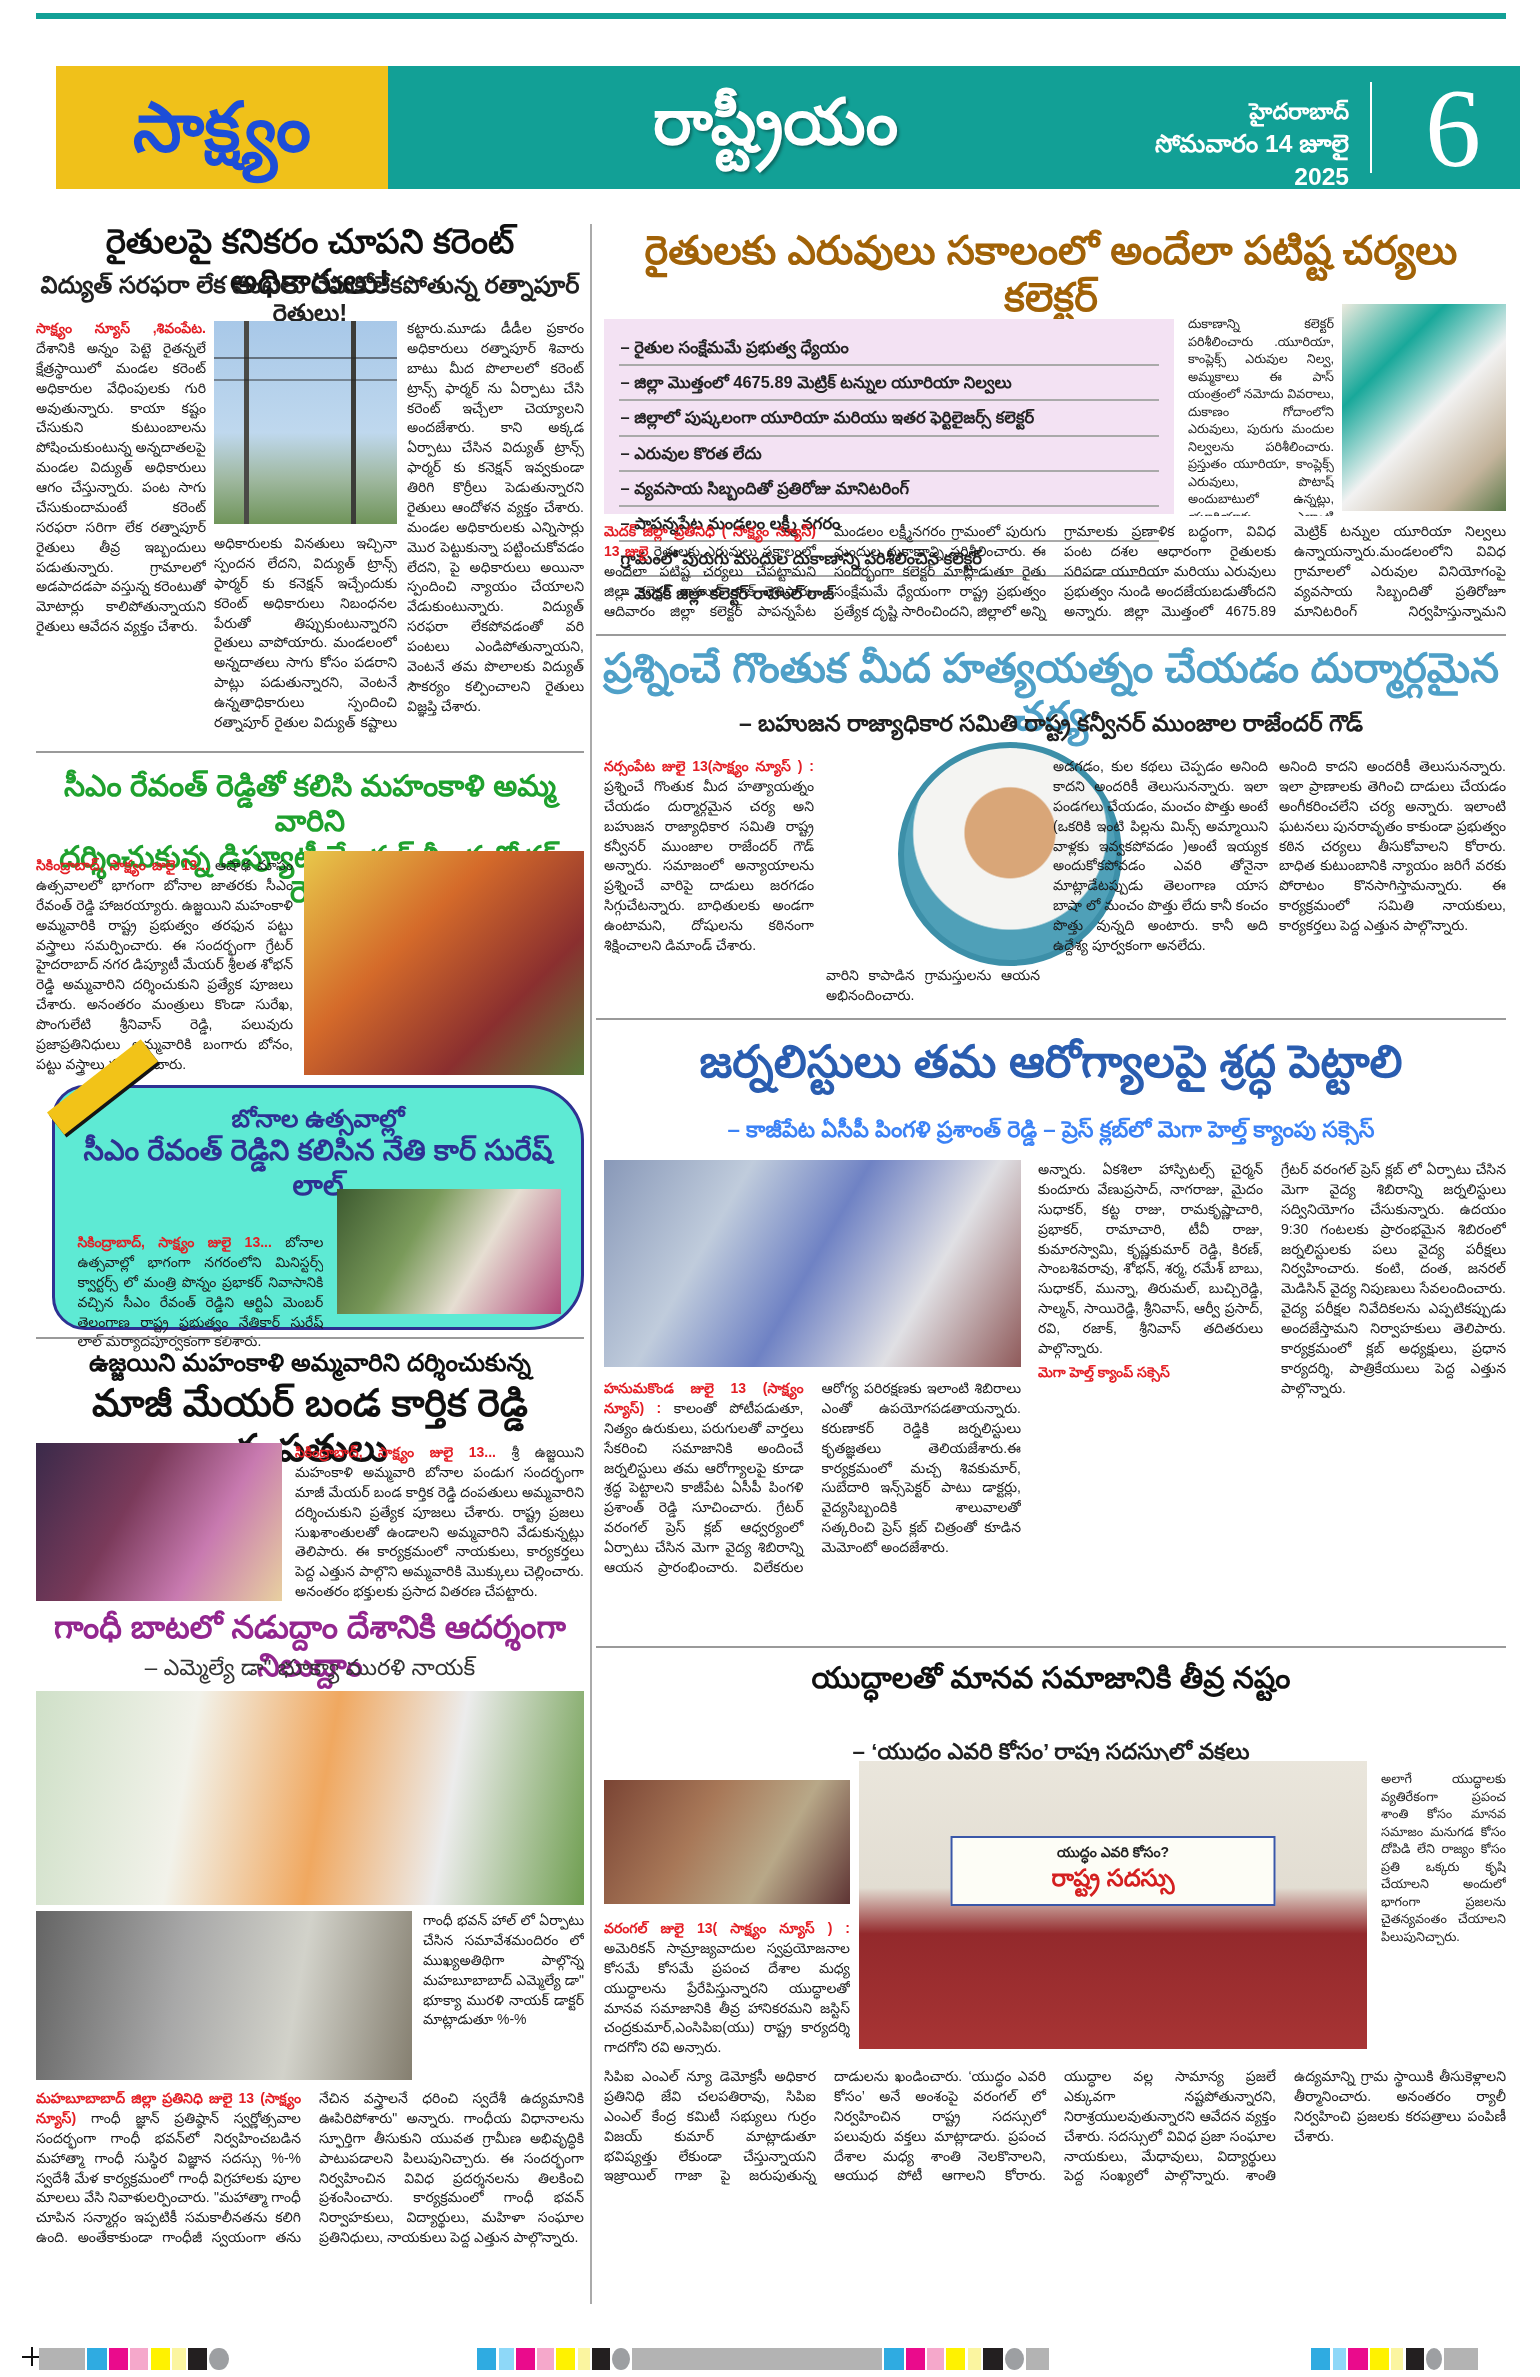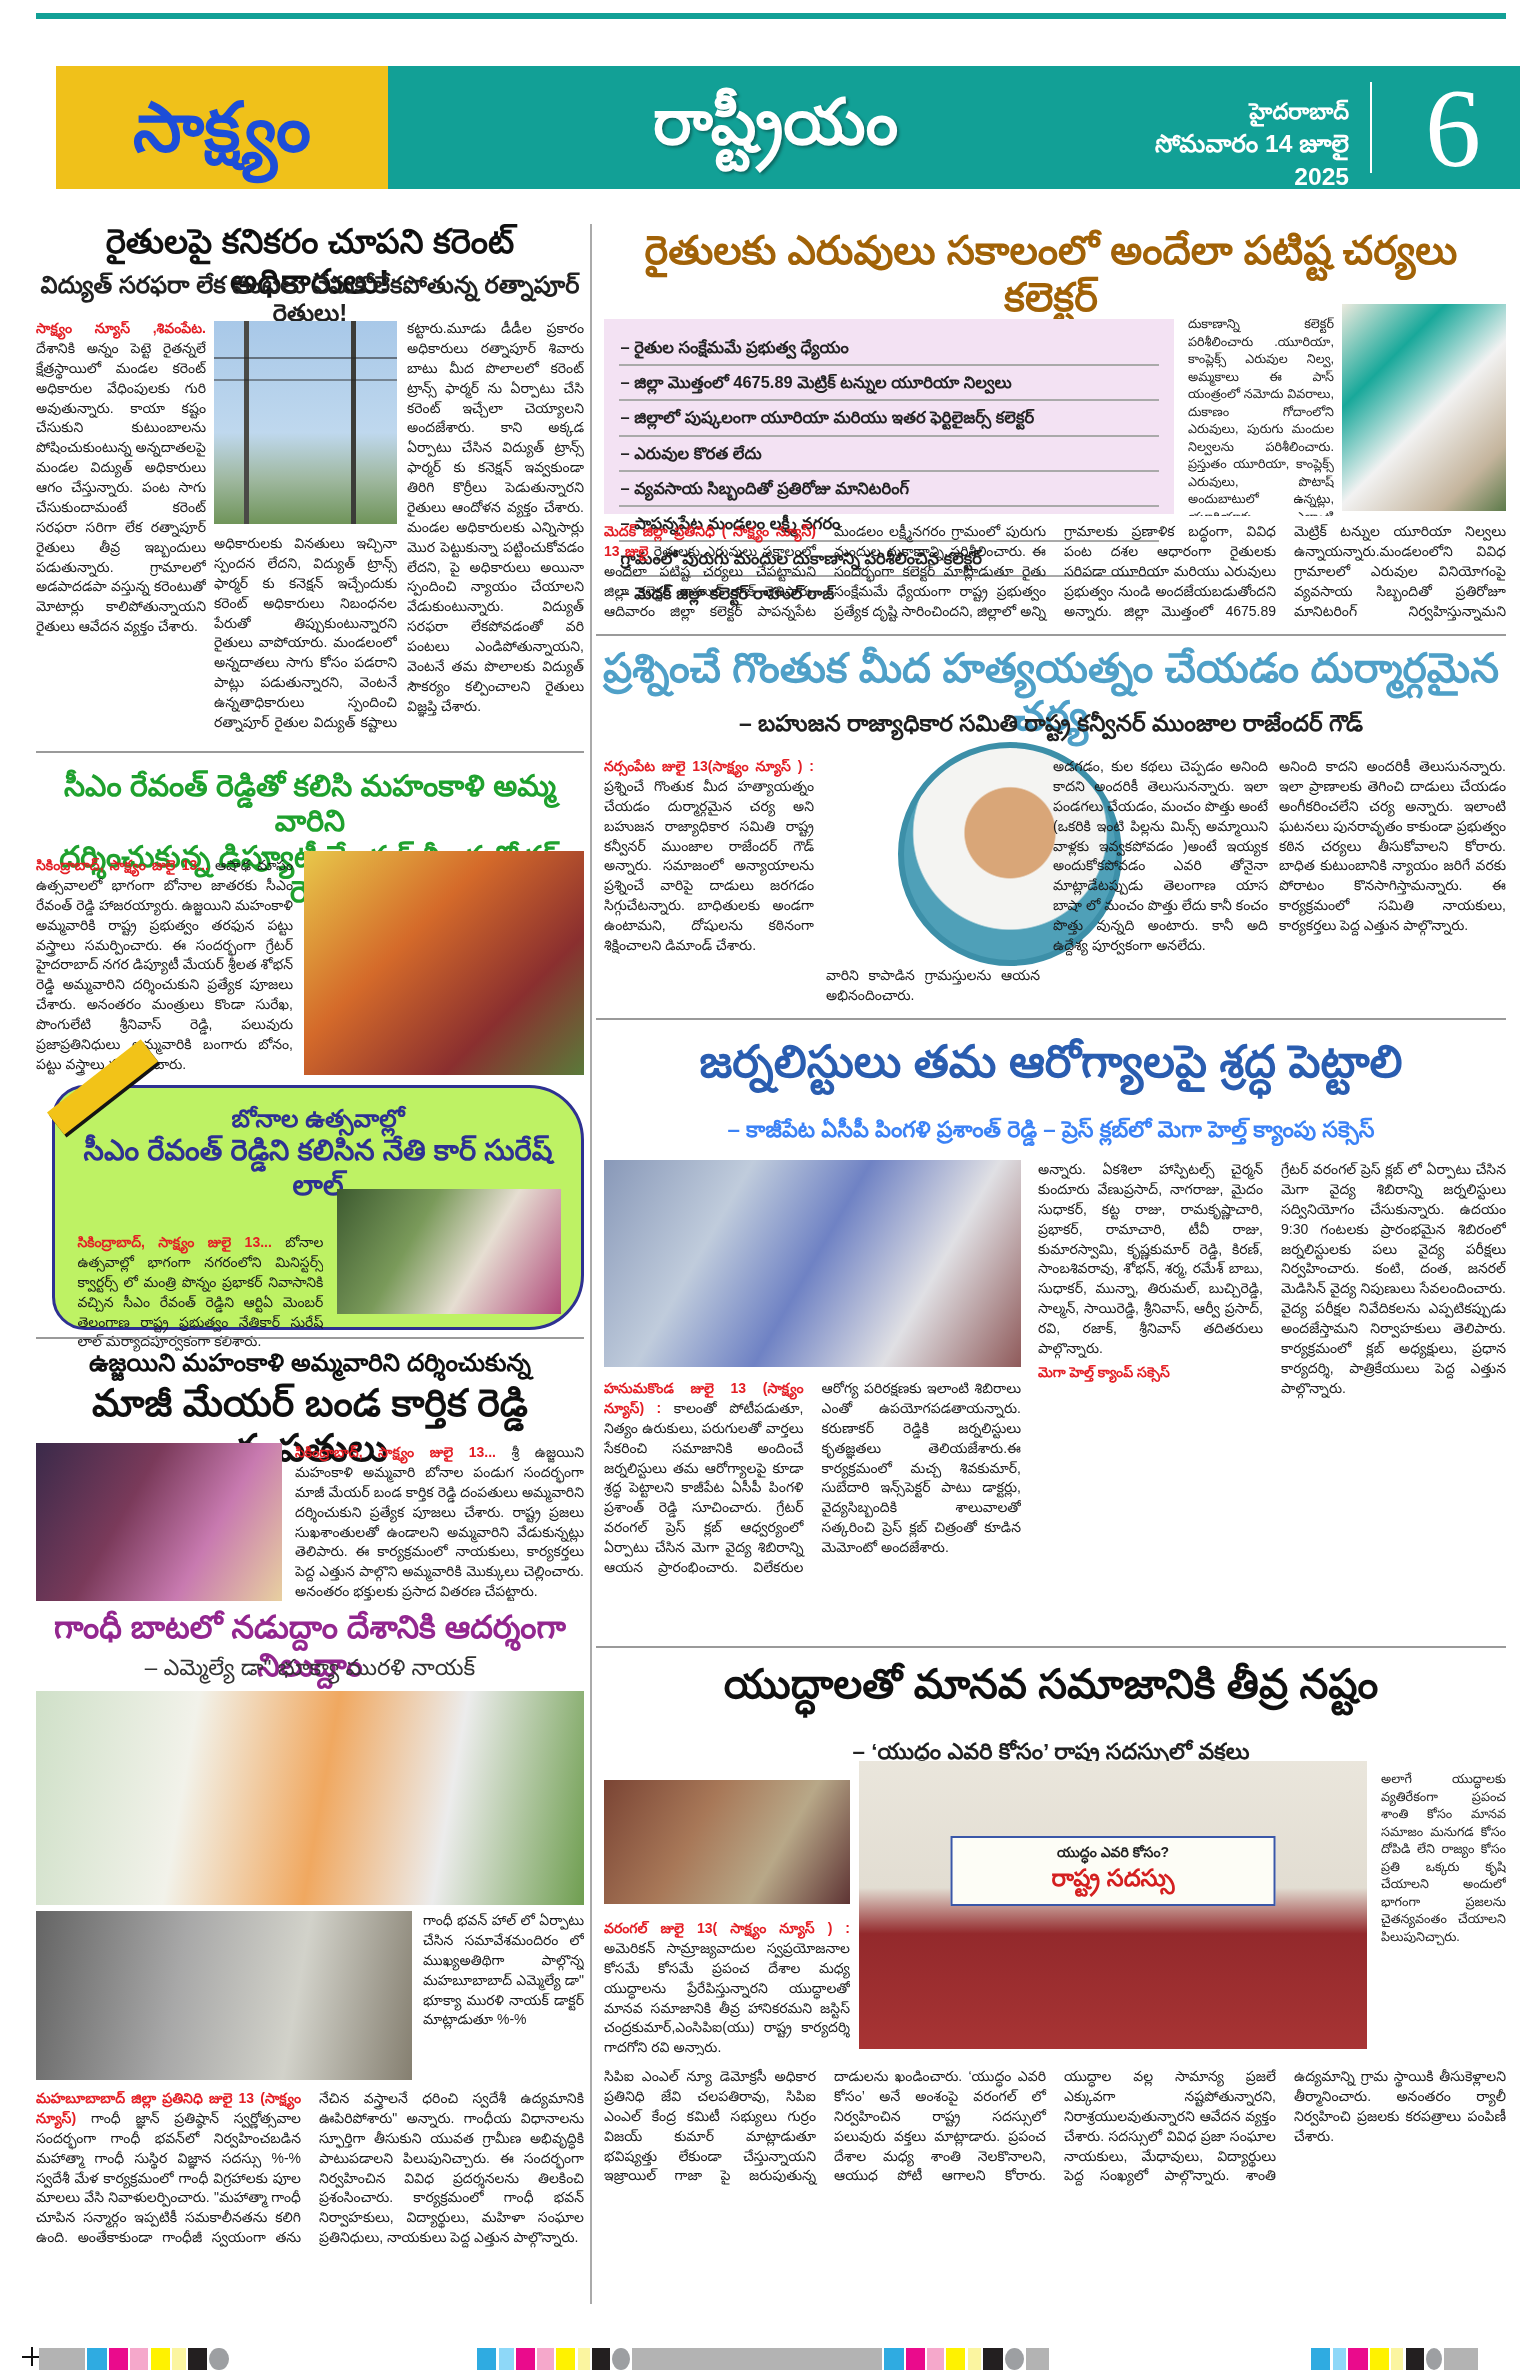--- a/index.html
+++ b/index.html
@@ -21,21 +21,21 @@
   .masthead-teal{background:#12A096;padding-left:40px;}
   .section-title{color:#ffffff;font-weight:bold;font-size:64px;text-shadow:2.2px 2.2px 3px rgba(0,0,0,.35);}
   .edition-block{color:#ffffff;text-align:right;line-height:1.35;}
   .edition-line1{font-size:22.4px;font-weight:bold;}
   .edition-line2{font-size:24.6px;font-weight:bold;}
   .page-num{color:#ffffff;font-family:"Liberation Serif",serif;font-size:112px;line-height:1;}
   .bullet-box{background:#F3E2F3;padding:12px 15px;box-sizing:border-box;}
   .bullet{font-size:16.4px;font-weight:bold;color:#222;padding:6px 1.5px 6.7px 1.5px;
           border-bottom:2.2px solid #a9a9a9;line-height:1.25;}
   .bullet:last-child{border-bottom:none;}
-  .round-box{background:#bef264;border:3.7px solid #2E3192;border-radius:33px 55px 55px 33px;box-sizing:border-box;}
+  .round-box{background:#5eead4;border:3.7px solid #2E3192;border-radius:33px 55px 55px 33px;box-sizing:border-box;}
   .ribbon{position:absolute;left:-12px;top:-15px;width:119px;height:28px;background:#F2C318;
           transform:rotate(-38deg);box-shadow:0 3.7px 0 #141414;}
   .portrait{border-radius:50%;border:6.7px solid #3C8FA8;
             background:radial-gradient(circle at 50% 40%, #d9a678 0 27%, #f4f4f2 28% 58%, #4FA0B8 59%);}
   .marks{display:flex;align-items:center;gap:2.2px;height:22.4px;}
   .marks span{display:inline-block;height:22.4px;}
   .reg-cross{width:19.4px;height:19.4px;}
   .reg-cross:before,.reg-cross:after{content:"";position:absolute;background:#111;}
   .reg-cross:before{left:9px;top:0;width:1.5px;height:19.4px;}
   .reg-cross:after{left:0;top:9px;width:19.4px;height:1.5px;}
@@ -168,21 +168,21 @@
     <span class="date">హనుమకొండ జులై 13 (సాక్ష్యం న్యూస్) :</span>
     <span>కాలంతో పోటీపడుతూ, నిత్యం ఉరుకులు, పరుగులతో వార్తలు సేకరించి సమాజానికి అందించే జర్నలిస్టులు తమ ఆరోగ్యాలపై కూడా శ్రద్ధ పెట్టాలని కాజీపేట ఏసీపీ పింగళి ప్రశాంత్ రెడ్డి సూచించారు. గ్రేటర్ వరంగల్ ప్రెస్ క్లబ్ ఆధ్వర్యంలో ఏర్పాటు చేసిన మెగా వైద్య శిబిరాన్ని ఆయన ప్రారంభించారు. విలేకరుల ఆరోగ్య పరిరక్షణకు ఇలాంటి శిబిరాలు ఎంతో ఉపయోగపడతాయన్నారు. కరుణాకర్ రెడ్డికి జర్నలిస్టులు కృతజ్ఞతలు తెలియజేశారు.ఈ కార్యక్రమంలో మచ్చ శివకుమార్, సుబేదారి ఇన్స్‌పెక్టర్ పాటు డాక్టర్లు, వైద్యసిబ్బందికి శాలువాలతో సత్కరించి ప్రెస్ క్లబ్ చిత్రంతో కూడిన మెమోంటో అందజేశారు.</span>
   </div>
   <div class="abs body-txt cols2" style="left:1038px;top:1160px;width:468px;height:476px;">
     <span>అన్నారు. ఏకశిలా హాస్పిటల్స్ చైర్మన్ కుందూరు వేణుప్రసాద్, నాగరాజు, మైదం సుధాకర్, కట్ట రాజు, రామకృష్ణాచారి, ప్రభాకర్, రామాచారి, టీవీ రాజు, కుమారస్వామి, కృష్ణకుమార్ రెడ్డి, కిరణ్, సాంబశివరావు, శోభన్, శర్మ, రమేశ్ బాబు, సుధాకర్, మున్నా, తిరుమల్, బుచ్చిరెడ్డి, సాల్మన్, సాయిరెడ్డి, శ్రీనివాస్, ఆర్వీ ప్రసాద్, రవి, రజాక్, శ్రీనివాస్ తదితరులు పాల్గొన్నారు.</span>
     <span class="red-sub">మెగా హెల్త్ క్యాంప్ సక్సెస్</span>
     <span>గ్రేటర్ వరంగల్ ప్రెస్ క్లబ్ లో ఏర్పాటు చేసిన మెగా వైద్య శిబిరాన్ని జర్నలిస్టులు సద్వినియోగం చేసుకున్నారు. ఉదయం 9:30 గంటలకు ప్రారంభమైన శిబిరంలో జర్నలిస్టులకు పలు వైద్య పరీక్షలు నిర్వహించారు. కంటి, దంత, జనరల్ మెడిసిన్ వైద్య నిపుణులు సేవలందించారు. వైద్య పరీక్షల నివేదికలను ఎప్పటికప్పుడు అందజేస్తామని నిర్వాహకులు తెలిపారు. కార్యక్రమంలో క్లబ్ అధ్యక్షులు, ప్రధాన కార్యదర్శి, పాత్రికేయులు పెద్ద ఎత్తున పాల్గొన్నారు.</span>
   </div>
 
   <div class="abs hrule" style="left:596px;top:1646px;width:910px;"></div>
-  <div class="abs hl" style="left:596px;top:1660px;width:910px;font-size:41px;color:#111;">యుద్ధాలతో మానవ సమాజానికి తీవ్ర నష్టం</div>
+  <div class="abs hl" style="left:596px;top:1660px;width:910px;font-size:30px;color:#111;">యుద్ధాలతో మానవ సమాజానికి తీవ్ర నష్టం</div>
   <div class="abs hl" style="left:596px;top:1739px;width:910px;font-size:22.4px;color:#222;">–  ‘యుద్ధం ఎవరి కోసం’ రాష్ట్ర సదస్సులో వక్తలు</div>
   <div class="abs ph" style="left:604px;top:1780px;width:246px;height:124px;
        background:linear-gradient(120deg,#7a4434 0%,#a87858 38%,#b8a888 68%,#5e3434 100%);"></div>
   <div class="abs ph" style="left:859px;top:1761px;width:508px;height:288px;
        background:linear-gradient(180deg,#eae6dc 0%,#e2ddd2 44%,#93292c 60%,#a83434 100%);">
     <div class="banner">
       <div class="banner-l1">యుద్ధం ఎవరి కోసం?</div>
       <div class="banner-l2">రాష్ట్ర సదస్సు</div>
     </div>
   </div>

